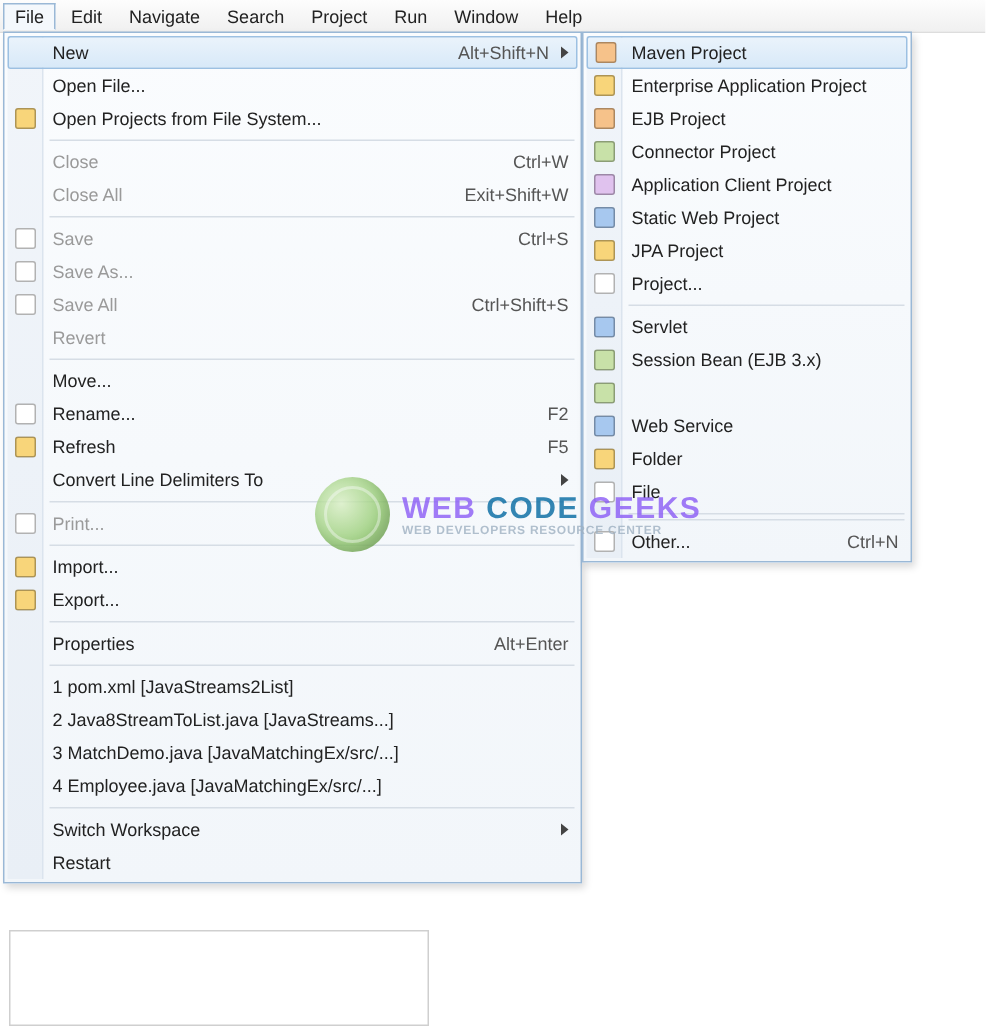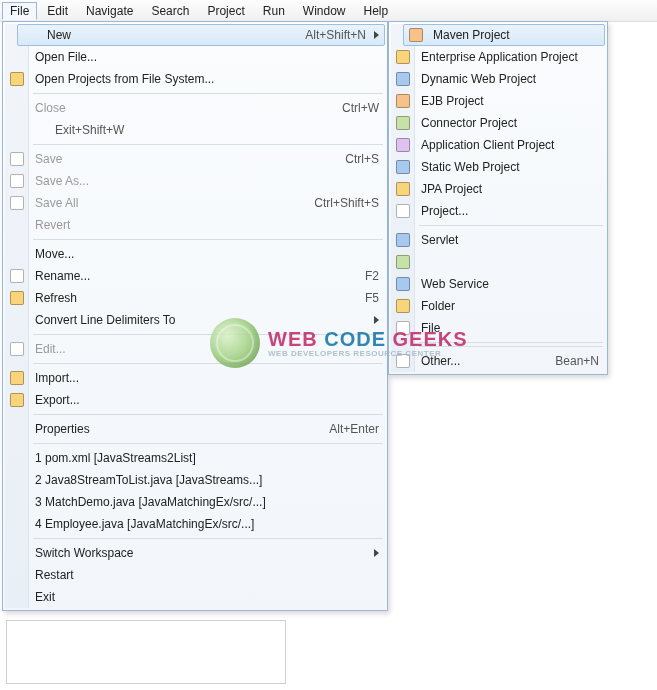--- a/index.html
+++ b/index.html
@@ -58,21 +58,20 @@
     height: 22px;
     padding: 0 6px 0 30px;
     position: relative;
     cursor: default;
   }
   .item.highlight {
     background: linear-gradient(#eaf3fb,#d8e9f8);
     border: 1px solid #9cc0e2;
     border-radius: 2px;
     padding: 0 5px 0 29px;
-    margin-left: 12px;
   }
   .item.disabled { color: #9a9a9a; }
   .item .ic {
     position: absolute;
     left: 4px; width: 16px; height: 16px;
     display: flex; align-items: center; justify-content: center;
     font-size: 11px;
   }
   .item .label { flex: 1; white-space: nowrap; }
   .item .accel { color: #555; padding-left: 20px; white-space: nowrap; }
@@ -96,21 +95,21 @@
   .wm .globe {
     width:50px;height:50px;border-radius:50%;
     background: radial-gradient(circle at 35% 35%, #d9efc4, #8fc96b 60%, #69a646);
     box-shadow: inset -4px -4px 8px rgba(0,0,0,.15);
     position:relative; margin-right:8px;
   }
   .wm .globe::after{
     content:"";position:absolute;inset:6px;border:2px solid rgba(255,255,255,.4);border-radius:50%;
   }
   .wm .t1{font-size:20px;font-weight:700;letter-spacing:1px;}
-  .wm .t1 .a{color:#be185d;} .wm .t1 .b{color:#0369a1;}
+  .wm .t1 .a{color:#8b5cf6;} .wm .t1 .b{color:#0369a1;}
   .wm .t2{font-size:8px;color:#9fb1c2;letter-spacing:0.5px;margin-top:-2px;font-weight:bold;}
   
   .panel {
     position:absolute; left:6px; top:620px; width:280px; height:64px;
     border:1px solid #cfcfcf;
   }
 </style>
 </head>
 <body>
 
@@ -141,20 +140,21 @@
           <span class="sq c-y"></span>
         </span>
       <span class="label">Open Projects from File System...</span>
     </div>
     <div class="sep"></div>
     <div class="item disabled">
       <span class="label">Close</span>
       <span class="accel">Ctrl+W</span>
     </div>
     <div class="item disabled">
+      <span class="label">Close All</span>
       <span class="accel">Exit+Shift+W</span>
     </div>
     <div class="sep"></div>
     <div class="item disabled">
       <span class="ic">
           <span class="sq c-w"></span>
         </span>
       <span class="label">Save</span>
       <span class="accel">Ctrl+S</span>
     </div>
@@ -194,21 +194,21 @@
     </div>
     <div class="item">
       <span class="label">Convert Line Delimiters To</span>
       <span class="arrow"></span>
     </div>
     <div class="sep"></div>
     <div class="item disabled">
       <span class="ic">
           <span class="sq c-w"></span>
         </span>
-      <span class="label">Edit...</span>
+      <span class="label">Print...</span>
     </div>
     <div class="sep"></div>
     <div class="item">
       <span class="ic">
           <span class="sq c-y"></span>
         </span>
       <span class="label">Import...</span>
     </div>
     <div class="item">
       <span class="ic">
@@ -234,23 +234,20 @@
     <div class="item">
         <span class="label">4 Employee.java  [JavaMatchingEx/src/...]</span>
       </div>
     <div class="sep"></div>
     <div class="item">
       <span class="label">Switch Workspace</span>
       <span class="arrow"></span>
     </div>
     <div class="item">
         <span class="label">Restart</span>
-      </div>
-    <div class="item">
-        <span class="label">Exit</span>
       </div>
   </div>
 </div>
 
 <div class="submenu">
   <div class="iconcol"></div>
   <div class="items">
     <div class="item highlight">
       <span class="ic">
           <span class="sq c-o"></span>
@@ -258,76 +255,76 @@
       <span class="label">Maven Project</span>
     </div>
     <div class="item">
       <span class="ic">
           <span class="sq c-y"></span>
         </span>
       <span class="label">Enterprise Application Project</span>
     </div>
     <div class="item">
       <span class="ic">
+          <span class="sq c-o"></span>
+        </span>
+      <span class="label">EJB Project</span>
+    </div>
+    <div class="item">
+      <span class="ic">
+          <span class="sq c-g"></span>
+        </span>
+      <span class="label">Connector Project</span>
+    </div>
+    <div class="item">
+      <span class="ic">
+          <span class="sq c-p"></span>
+        </span>
+      <span class="label">Application Client Project</span>
+    </div>
+    <div class="item">
+      <span class="ic">
           <span class="sq c-b"></span>
         </span>
-      <span class="label">Dynamic Web Project</span>
-    </div>
-    <div class="item">
-      <span class="ic">
-          <span class="sq c-o"></span>
-        </span>
-      <span class="label">EJB Project</span>
+      <span class="label">Static Web Project</span>
+    </div>
+    <div class="item">
+      <span class="ic">
+          <span class="sq c-y"></span>
+        </span>
+      <span class="label">JPA Project</span>
+    </div>
+    <div class="item">
+      <span class="ic">
+          <span class="sq c-w"></span>
+        </span>
+      <span class="label">Project...</span>
+    </div>
+    <div class="sep"></div>
+    <div class="item">
+      <span class="ic">
+          <span class="sq c-b"></span>
+        </span>
+      <span class="label">Servlet</span>
     </div>
     <div class="item">
       <span class="ic">
           <span class="sq c-g"></span>
         </span>
-      <span class="label">Connector Project</span>
-    </div>
-    <div class="item">
-      <span class="ic">
-          <span class="sq c-p"></span>
-        </span>
-      <span class="label">Application Client Project</span>
+      <span class="label">Session Bean (EJB 3.x)</span>
+    </div>
+    <div class="item">
+      <span class="ic">
+          <span class="sq c-g"></span>
+        </span>
     </div>
     <div class="item">
       <span class="ic">
           <span class="sq c-b"></span>
         </span>
-      <span class="label">Static Web Project</span>
-    </div>
-    <div class="item">
-      <span class="ic">
-          <span class="sq c-y"></span>
-        </span>
-      <span class="label">JPA Project</span>
-    </div>
-    <div class="item">
-      <span class="ic">
-          <span class="sq c-w"></span>
-        </span>
-      <span class="label">Project...</span>
-    </div>
-    <div class="sep"></div>
-    <div class="item">
-      <span class="ic">
-          <span class="sq c-b"></span>
-        </span>
-      <span class="label">Servlet</span>
-    </div>
-    <div class="item">
-      <span class="ic">
-          <span class="sq c-g"></span>
-        </span>
-    </div>
-    <div class="item">
-      <span class="ic">
-          <span class="sq c-b"></span>
-        </span>
       <span class="label">Web Service</span>
     </div>
     <div class="item">
       <span class="ic">
           <span class="sq c-y"></span>
         </span>
       <span class="label">Folder</span>
     </div>
     <div class="item">
       <span class="ic">
@@ -335,21 +332,21 @@
         </span>
       <span class="label">File</span>
     </div>
     <div class="sep"></div>
     <div class="sep"></div>
     <div class="item">
       <span class="ic">
           <span class="sq c-w"></span>
         </span>
       <span class="label">Other...</span>
-      <span class="accel">Bean+N</span>
+      <span class="accel">Ctrl+N</span>
     </div>
   </div>
 </div>
 
 <div class="wm">
   <div class="globe"></div>
   <div>
     <div class="t1">
       <span class="a">WEB </span><span class="b">CODE </span><span class="a">GEEKS</span>
     </div>

